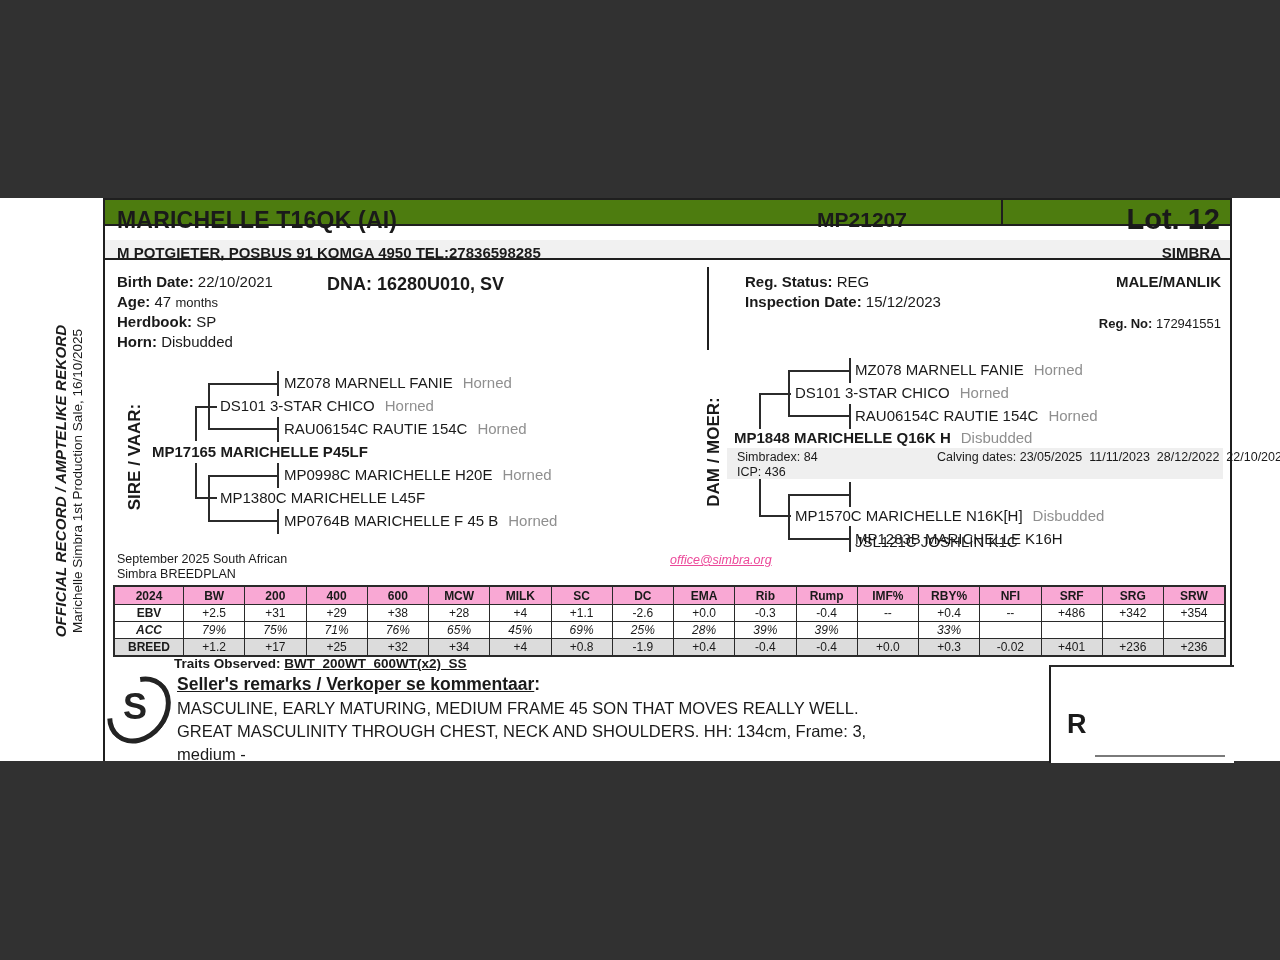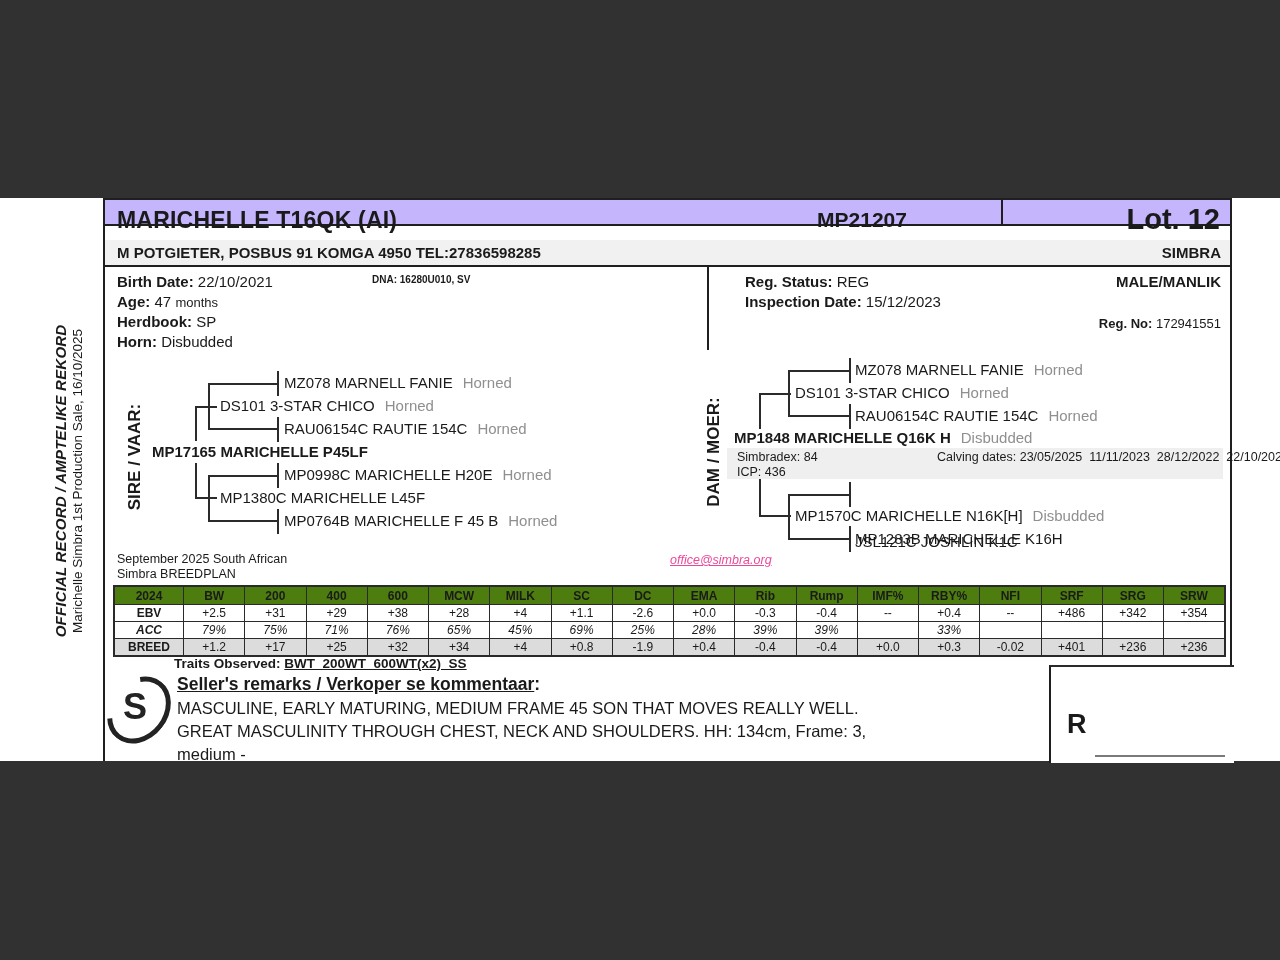--- a/index.html
+++ b/index.html
@@ -10,27 +10,27 @@
     color:#1a1a1a;
     -webkit-font-smoothing:antialiased;
   }
   .page{position:absolute;left:0;top:198px;width:1280px;height:563px;background:#ffffff;}
   .content{
     position:absolute;left:103px;top:0;width:1129px;height:563px;box-sizing:border-box;
     border-left:2px solid #1f1f1f;border-right:2px solid #1f1f1f;border-top:2px solid #1f1f1f;
     background:#fff;
   }
   
-  .titlebar{position:absolute;left:0;top:0;width:100%;height:26px;background:#c4b5fd;
+  .titlebar{position:absolute;left:0;top:0;width:100%;height:26px;background:#4d7c0f;
     border-bottom:2px solid #1f1f1f;box-sizing:border-box;}
   .title{position:absolute;left:12px;top:7px;font-size:23px;font-weight:bold;letter-spacing:.2px;}
   .animal-id{position:absolute;left:657px;top:8px;width:200px;text-align:center;font-size:21px;font-weight:bold;}
   .lotcell{position:absolute;left:896px;top:0;right:0;bottom:0;border-left:2px solid #1f1f1f;
     text-align:right;padding:3px 10px 0 12px;font-size:29px;font-weight:bold;box-sizing:border-box;}
-  .breederbar{position:absolute;left:0;top:40px;width:100%;height:27px;background:#f1f1f1;
+  .breederbar{position:absolute;left:0;top:40px;width:100%;height:20px;background:#f1f1f1;
     border-bottom:2px solid #1f1f1f;box-sizing:border-box;font-weight:bold;font-size:15px;}
   .breeder{position:absolute;left:12px;top:4px;}
   .breedname{position:absolute;right:9px;top:4px;}
   
   .info{position:absolute;left:0;top:67px;width:100%;height:83px;font-size:15px;}
   .info .row{position:absolute;white-space:nowrap;}
   .lbl{font-weight:bold;}
   .divider-v{position:absolute;left:602px;top:67px;width:2px;height:83px;background:#1f1f1f;}
   .small{font-size:13px;}
   
@@ -48,21 +48,21 @@
   .strip .cal{position:absolute;left:210px;top:2px;white-space:pre;}
   
   .bp-left{position:absolute;left:12px;top:352px;font-size:12.5px;line-height:15px;}
   .bp-mail{position:absolute;left:565px;top:353px;font-size:12.5px;font-style:italic;
     color:#ec4899;text-decoration:underline;}
   
   table.ebv{position:absolute;left:8px;top:385px;width:1113px;border-collapse:collapse;
     table-layout:fixed;font-size:12px;}
   table.ebv th,table.ebv td{border:1px solid #2a2a2a;text-align:center;padding:0;height:16px;
     overflow:hidden;white-space:nowrap;}
-  table.ebv th{background:#4d7c0f;font-weight:bold;height:17px;}
+  table.ebv th{background:#f9a8d4;font-weight:bold;height:17px;}
   table.ebv tr.acc td{font-style:italic;}
   table.ebv tr.breed td{background:#dcdcdc;}
   table.ebv td.rowlbl{font-weight:bold;}
   table.ebv{border:2px solid #2a2a2a;}
   
   .traits{position:absolute;left:69px;top:456px;font-size:13.5px;font-weight:bold;}
   .traits .tv{text-decoration:underline;white-space:pre;}
   .remarks-h{position:absolute;left:72px;top:474px;font-size:17.5px;font-weight:bold;}
   .remarks-h .u{text-decoration:underline;}
   .remarks{position:absolute;left:72px;top:497px;font-size:16.5px;line-height:23px;width:860px;}
@@ -103,21 +103,21 @@
     <div class="breederbar">
       <span class="breeder">M POTGIETER, POSBUS 91 KOMGA 4950 TEL:27836598285</span>
       <span class="breedname">SIMBRA</span>
     </div>
 
     <div class="info">
       <div class="row" style="left:12px;top:6px;">
         <span class="lbl">Birth Date:</span>
         <span>22/10/2021</span>
       </div>
-      <div class="row" style="left:222px;top:7px;font-size:10px;margin-left:45px;">
+      <div class="row" style="left:222px;top:7px;font-size:18px;">
         <span class="lbl">DNA:</span>
         <span class="lbl">16280U010, SV</span>
       </div>
       <div class="row" style="left:12px;top:26px;">
         <span class="lbl">Age:</span>
         <span>47</span>
         <span class="small">months</span>
       </div>
       <div class="row" style="left:12px;top:46px;">
         <span class="lbl">Herdbook:</span>

